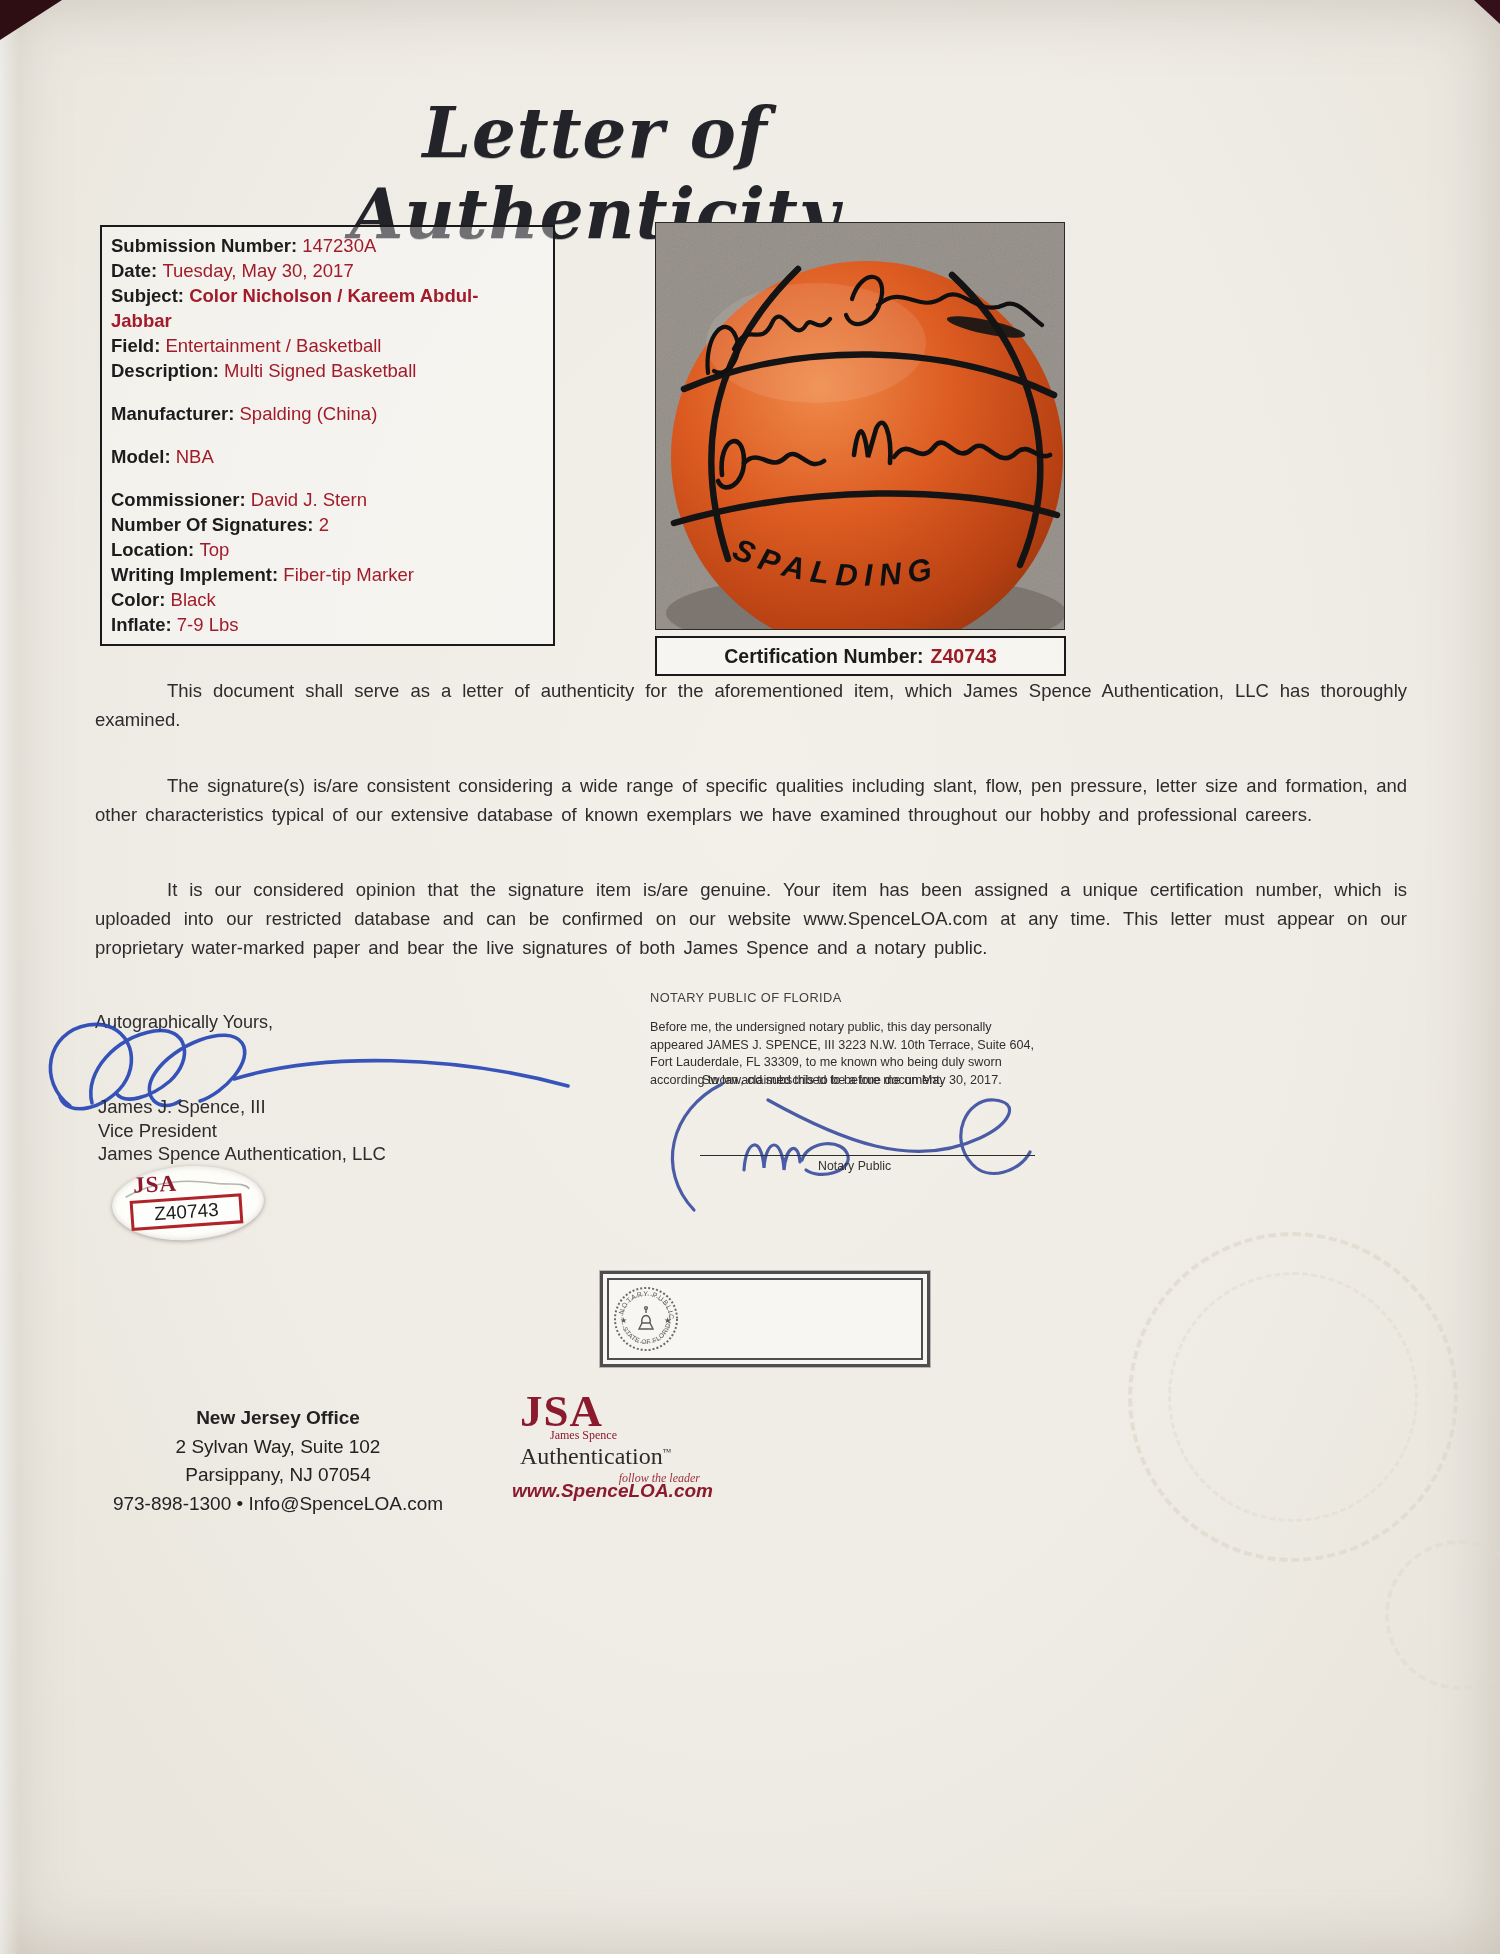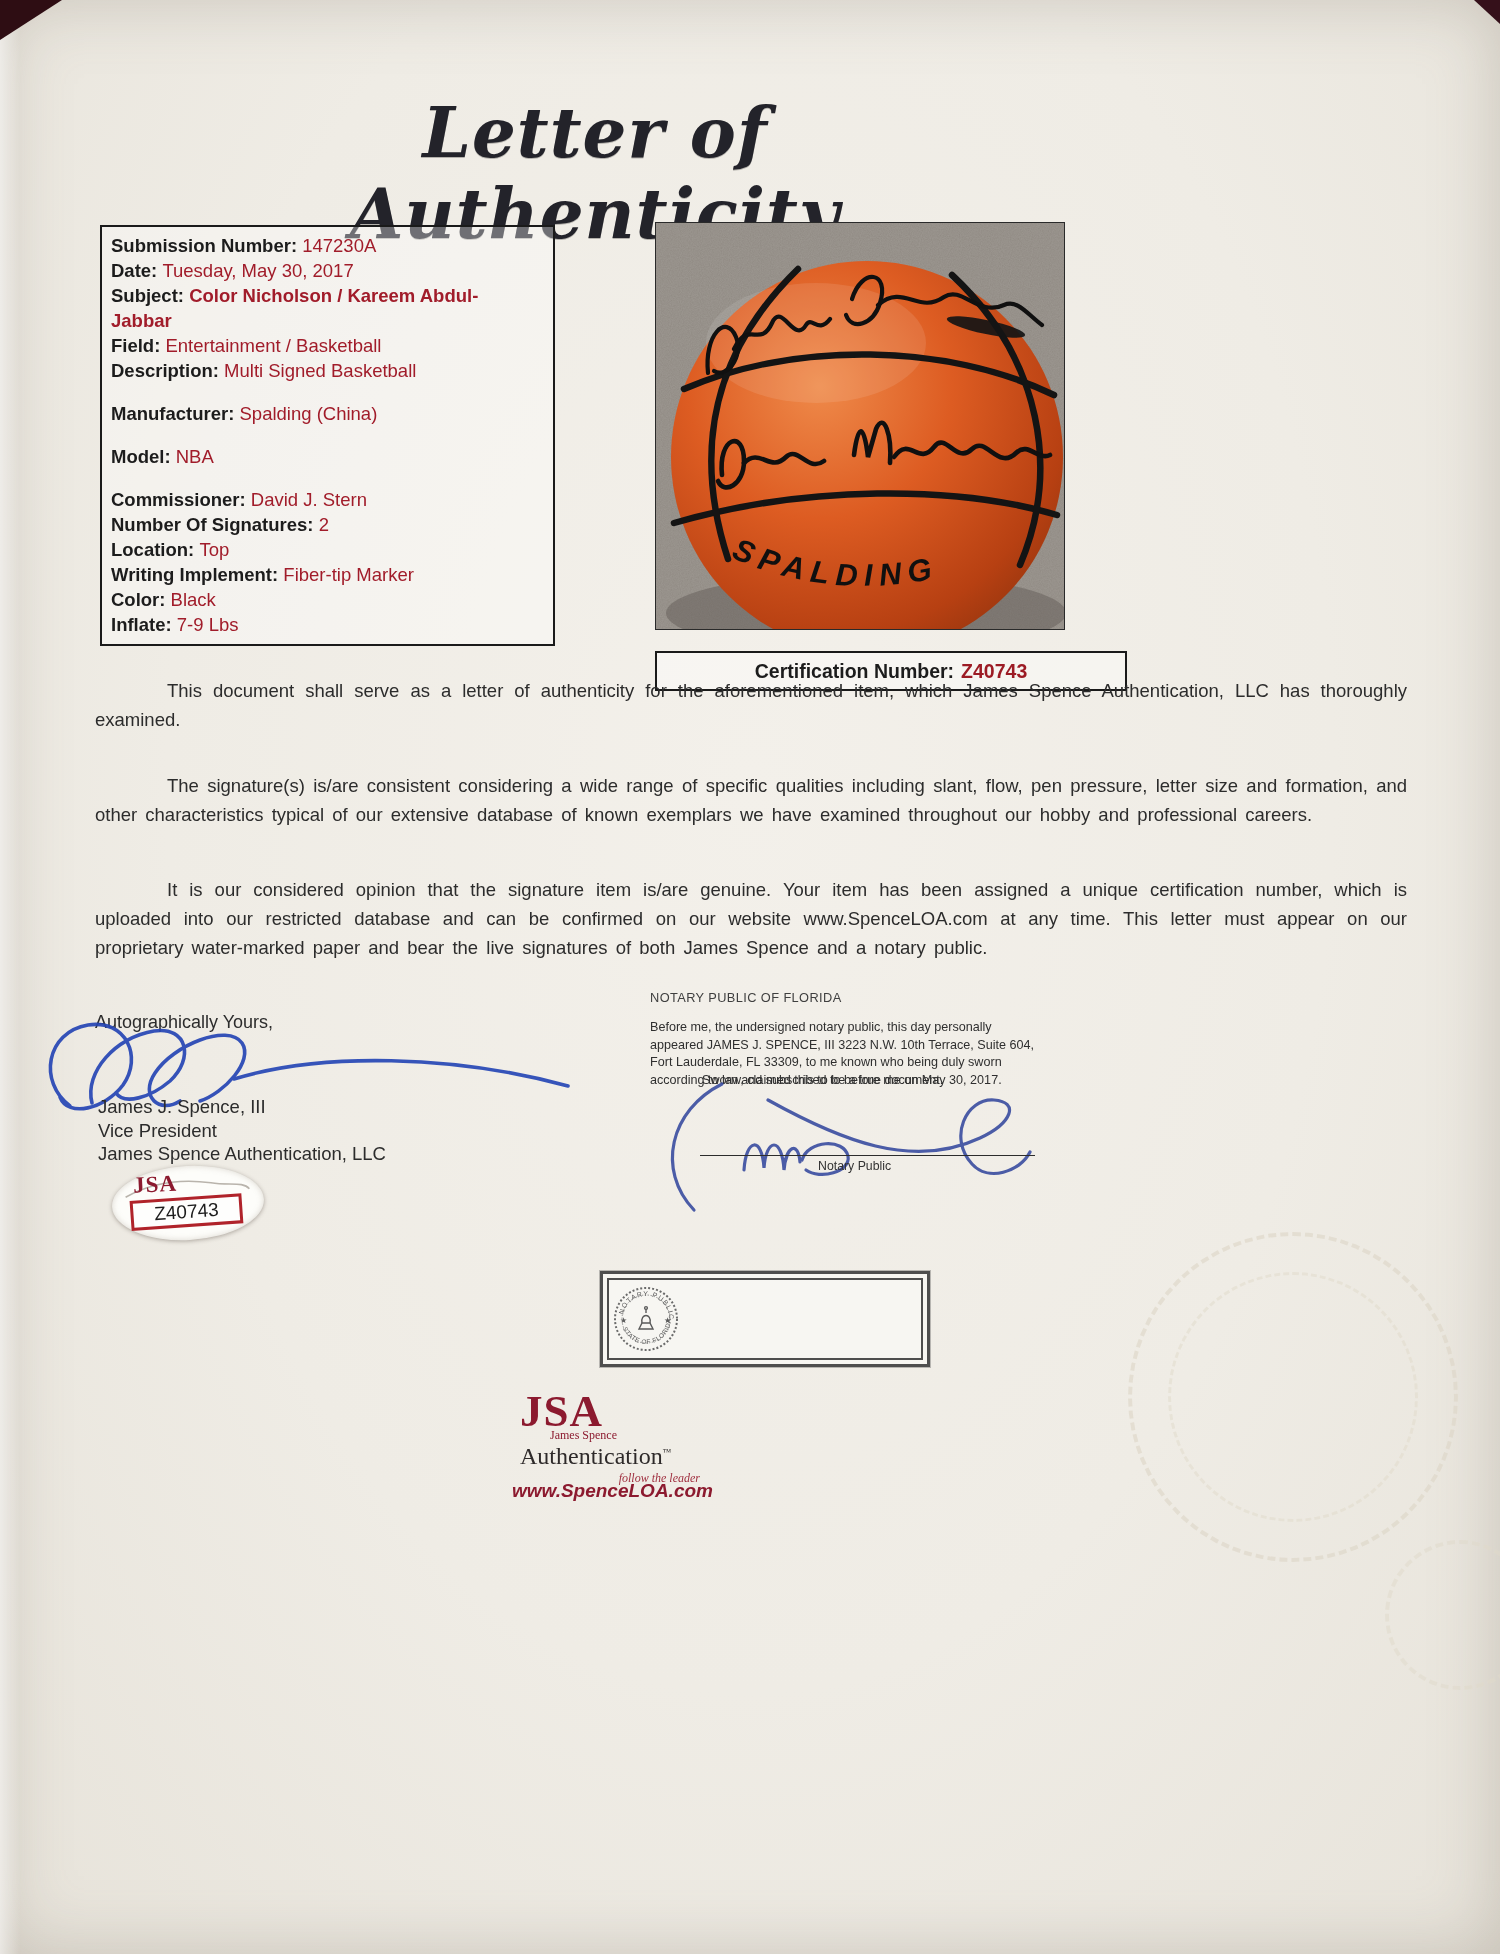--- a/index.html
+++ b/index.html
@@ -38,24 +38,24 @@
   .row .val { color:#a11c2a; font-weight:normal; }
   .row.strong .val { font-weight:bold; }
   .row.spacer { margin-top:18px; }
 
   
   .photo { position:absolute; left:655px; top:222px; width:410px; height:408px;
     border:1px solid #2a2a2a; background:#8f8982; overflow:hidden; }
 
   
   .cert-box {
-    position:absolute; left:655px; top:636px; width:472px; height:40px;
+    position:absolute; left:655px; top:636px; width:411px; height:40px;
     border:2px solid #1a1a1a; background:rgba(255,255,255,.4);
     display:flex; align-items:center; justify-content:center;
-    font-size:19.5px; font-weight:bold; color:#1c1c1c;margin-top:15px;
+    font-size:19.5px; font-weight:bold; color:#1c1c1c;
   }
   .cert-box .val { color:#9c1b24; margin-left:7px; }
 
   
   .body-text { position:absolute; left:95px; top:676px; width:1312px;
     font-size:18.5px; line-height:29px; color:#2c2c2c; text-align:justify; word-spacing:3px; }
   .body-text p { text-indent:72px; }
   .body-text p.p1 { margin-bottom:37px; }
   .body-text p.p2 { margin-bottom:46px; }
   .body-text p.p3 { margin-bottom:7px; }
@@ -326,20 +326,26 @@
           </g>
         </svg>
       </div>
     </div>
   </div>
 
   <div class="watermark wm1"></div>
   <div class="watermark wm2"></div>
   <div class="watermark wm3"></div>
 
+  <div class="footer-col fc-nj">
+    <div class="office-title">New Jersey Office</div>
+    <div>2 Sylvan Way, Suite 102</div>
+    <div>Parsippany, NJ 07054</div>
+    <div>973-898-1300 • Info@SpenceLOA.com</div>
+  </div>
 
   <div class="logo-block">
     <div class="logo-jsa">JSA</div>
     <div class="logo-sub1">James Spence</div>
     <div class="logo-sub2"><span>Authentication</span><sup>™</sup></div>
     <div class="logo-tagline">follow the leader</div>
   </div>
   <div class="logo-site">www.SpenceLOA.com</div>
 
 </div>

